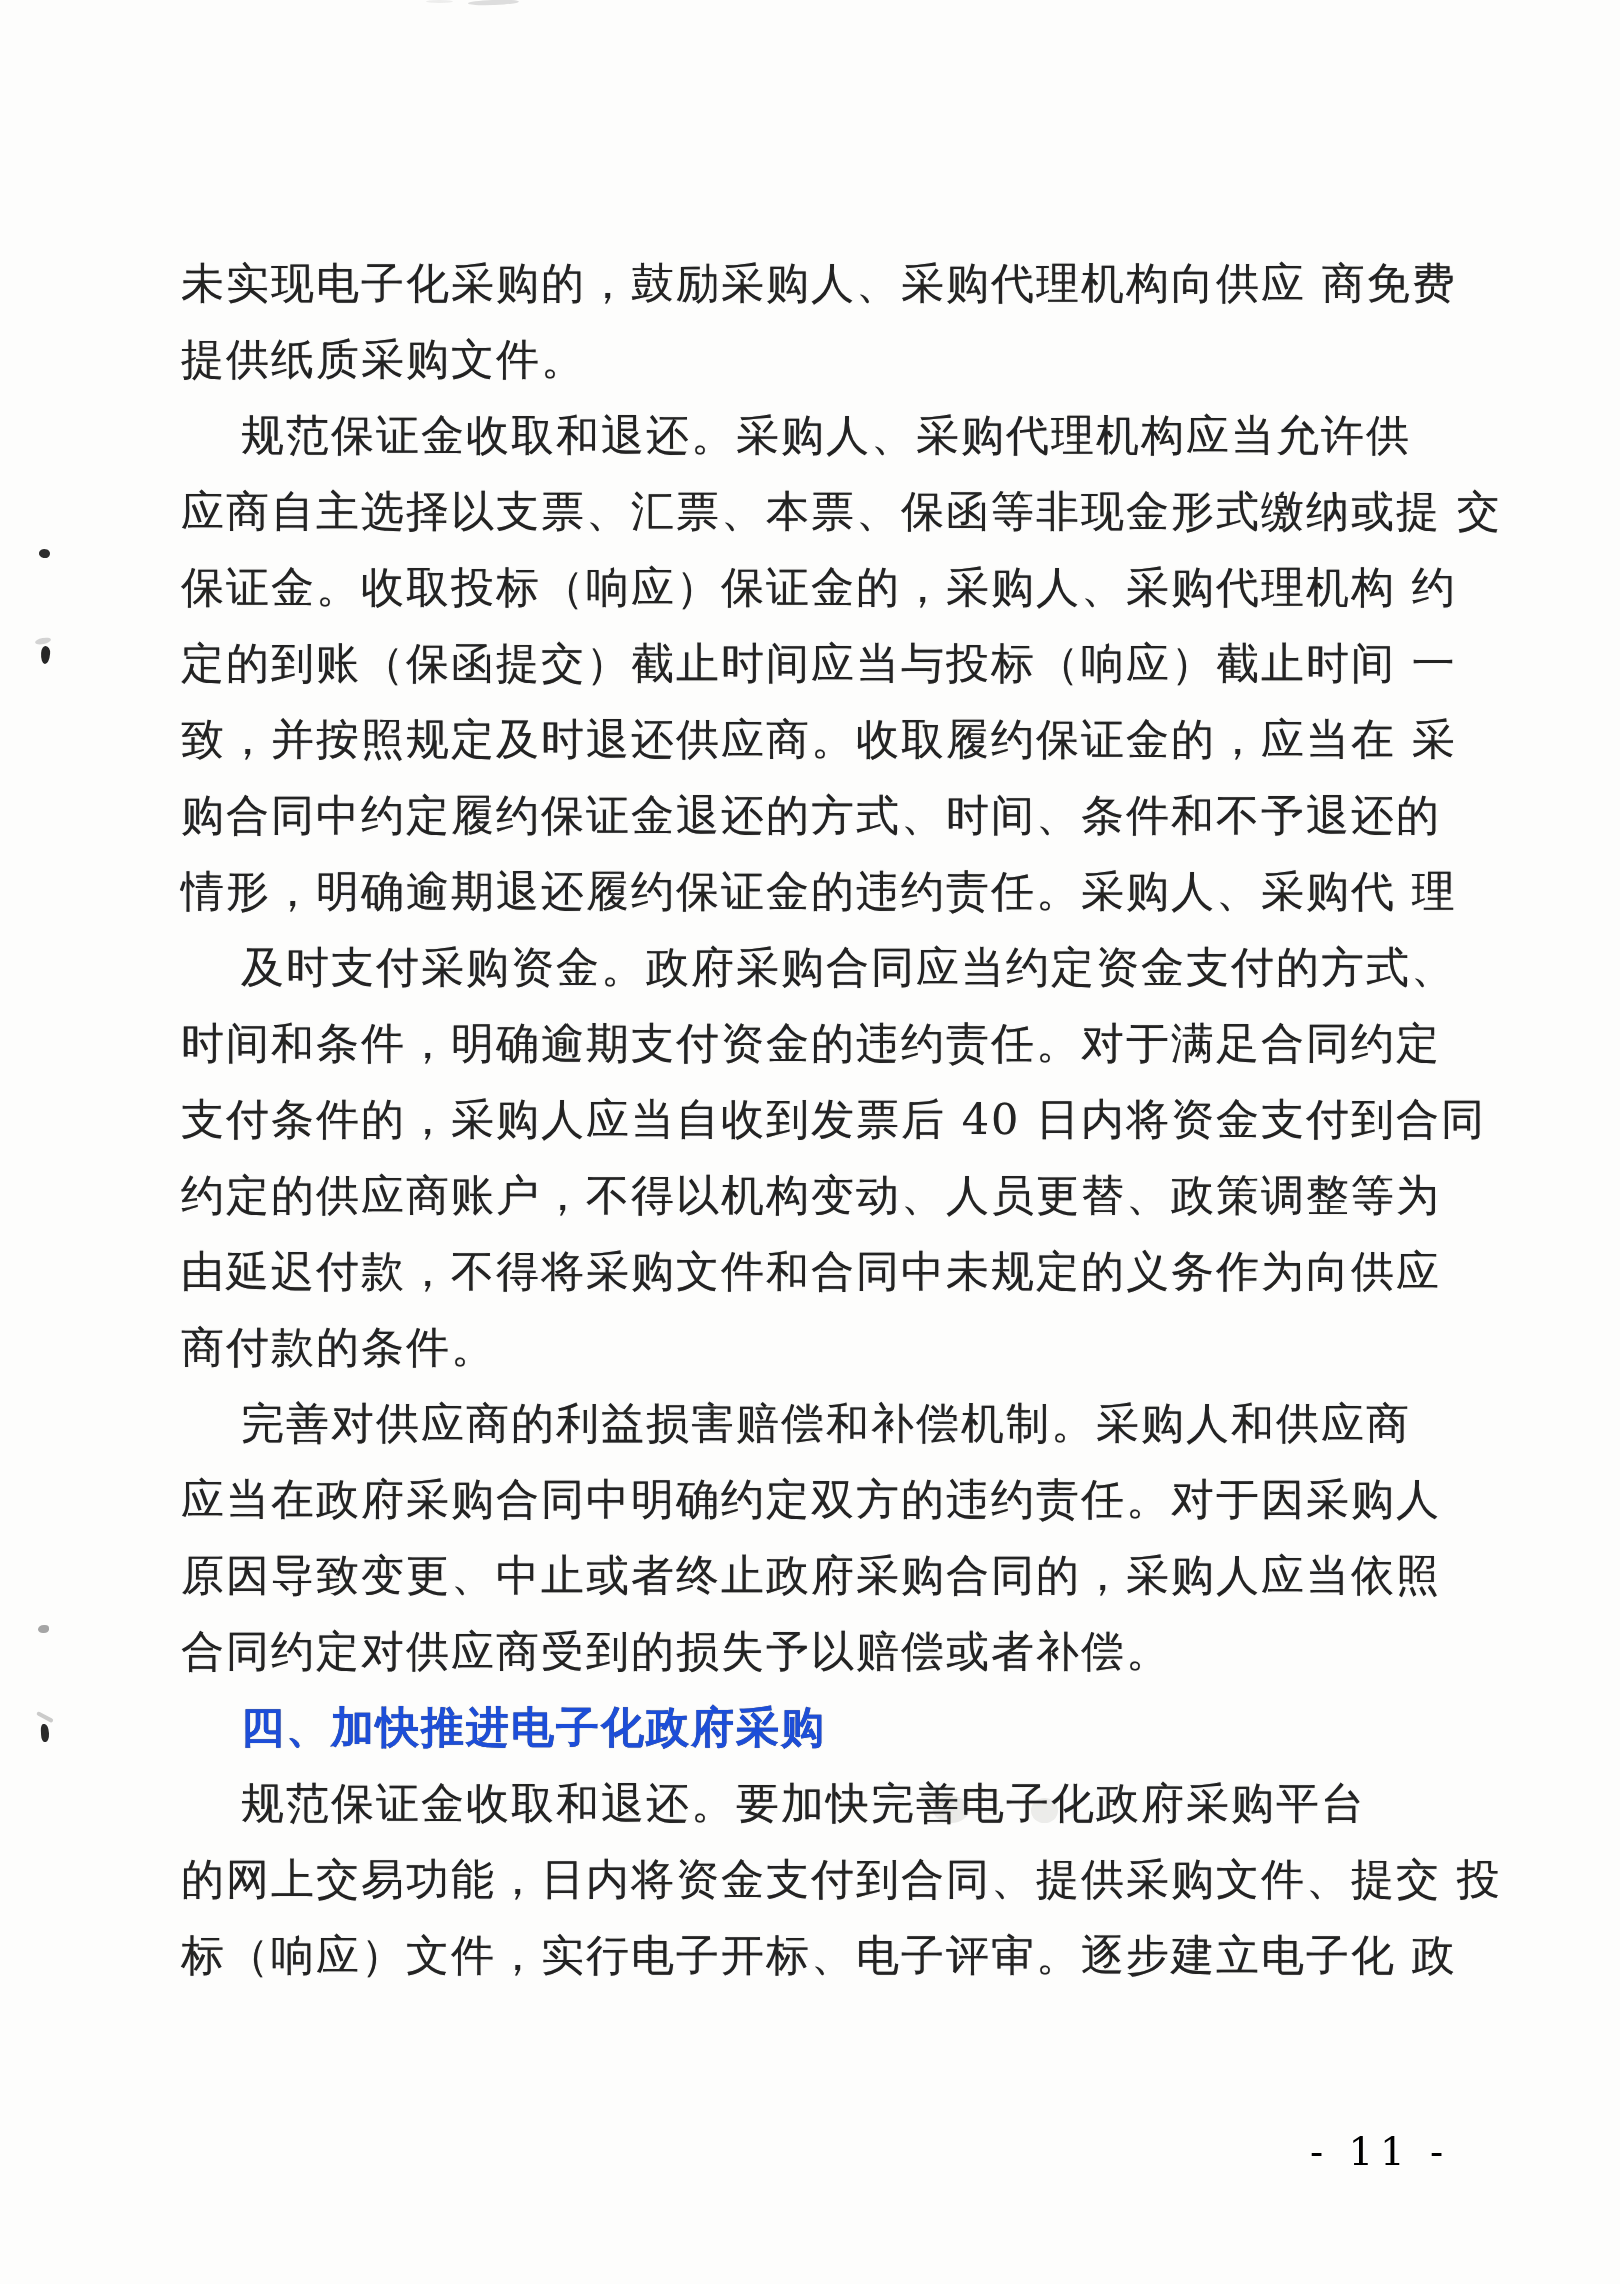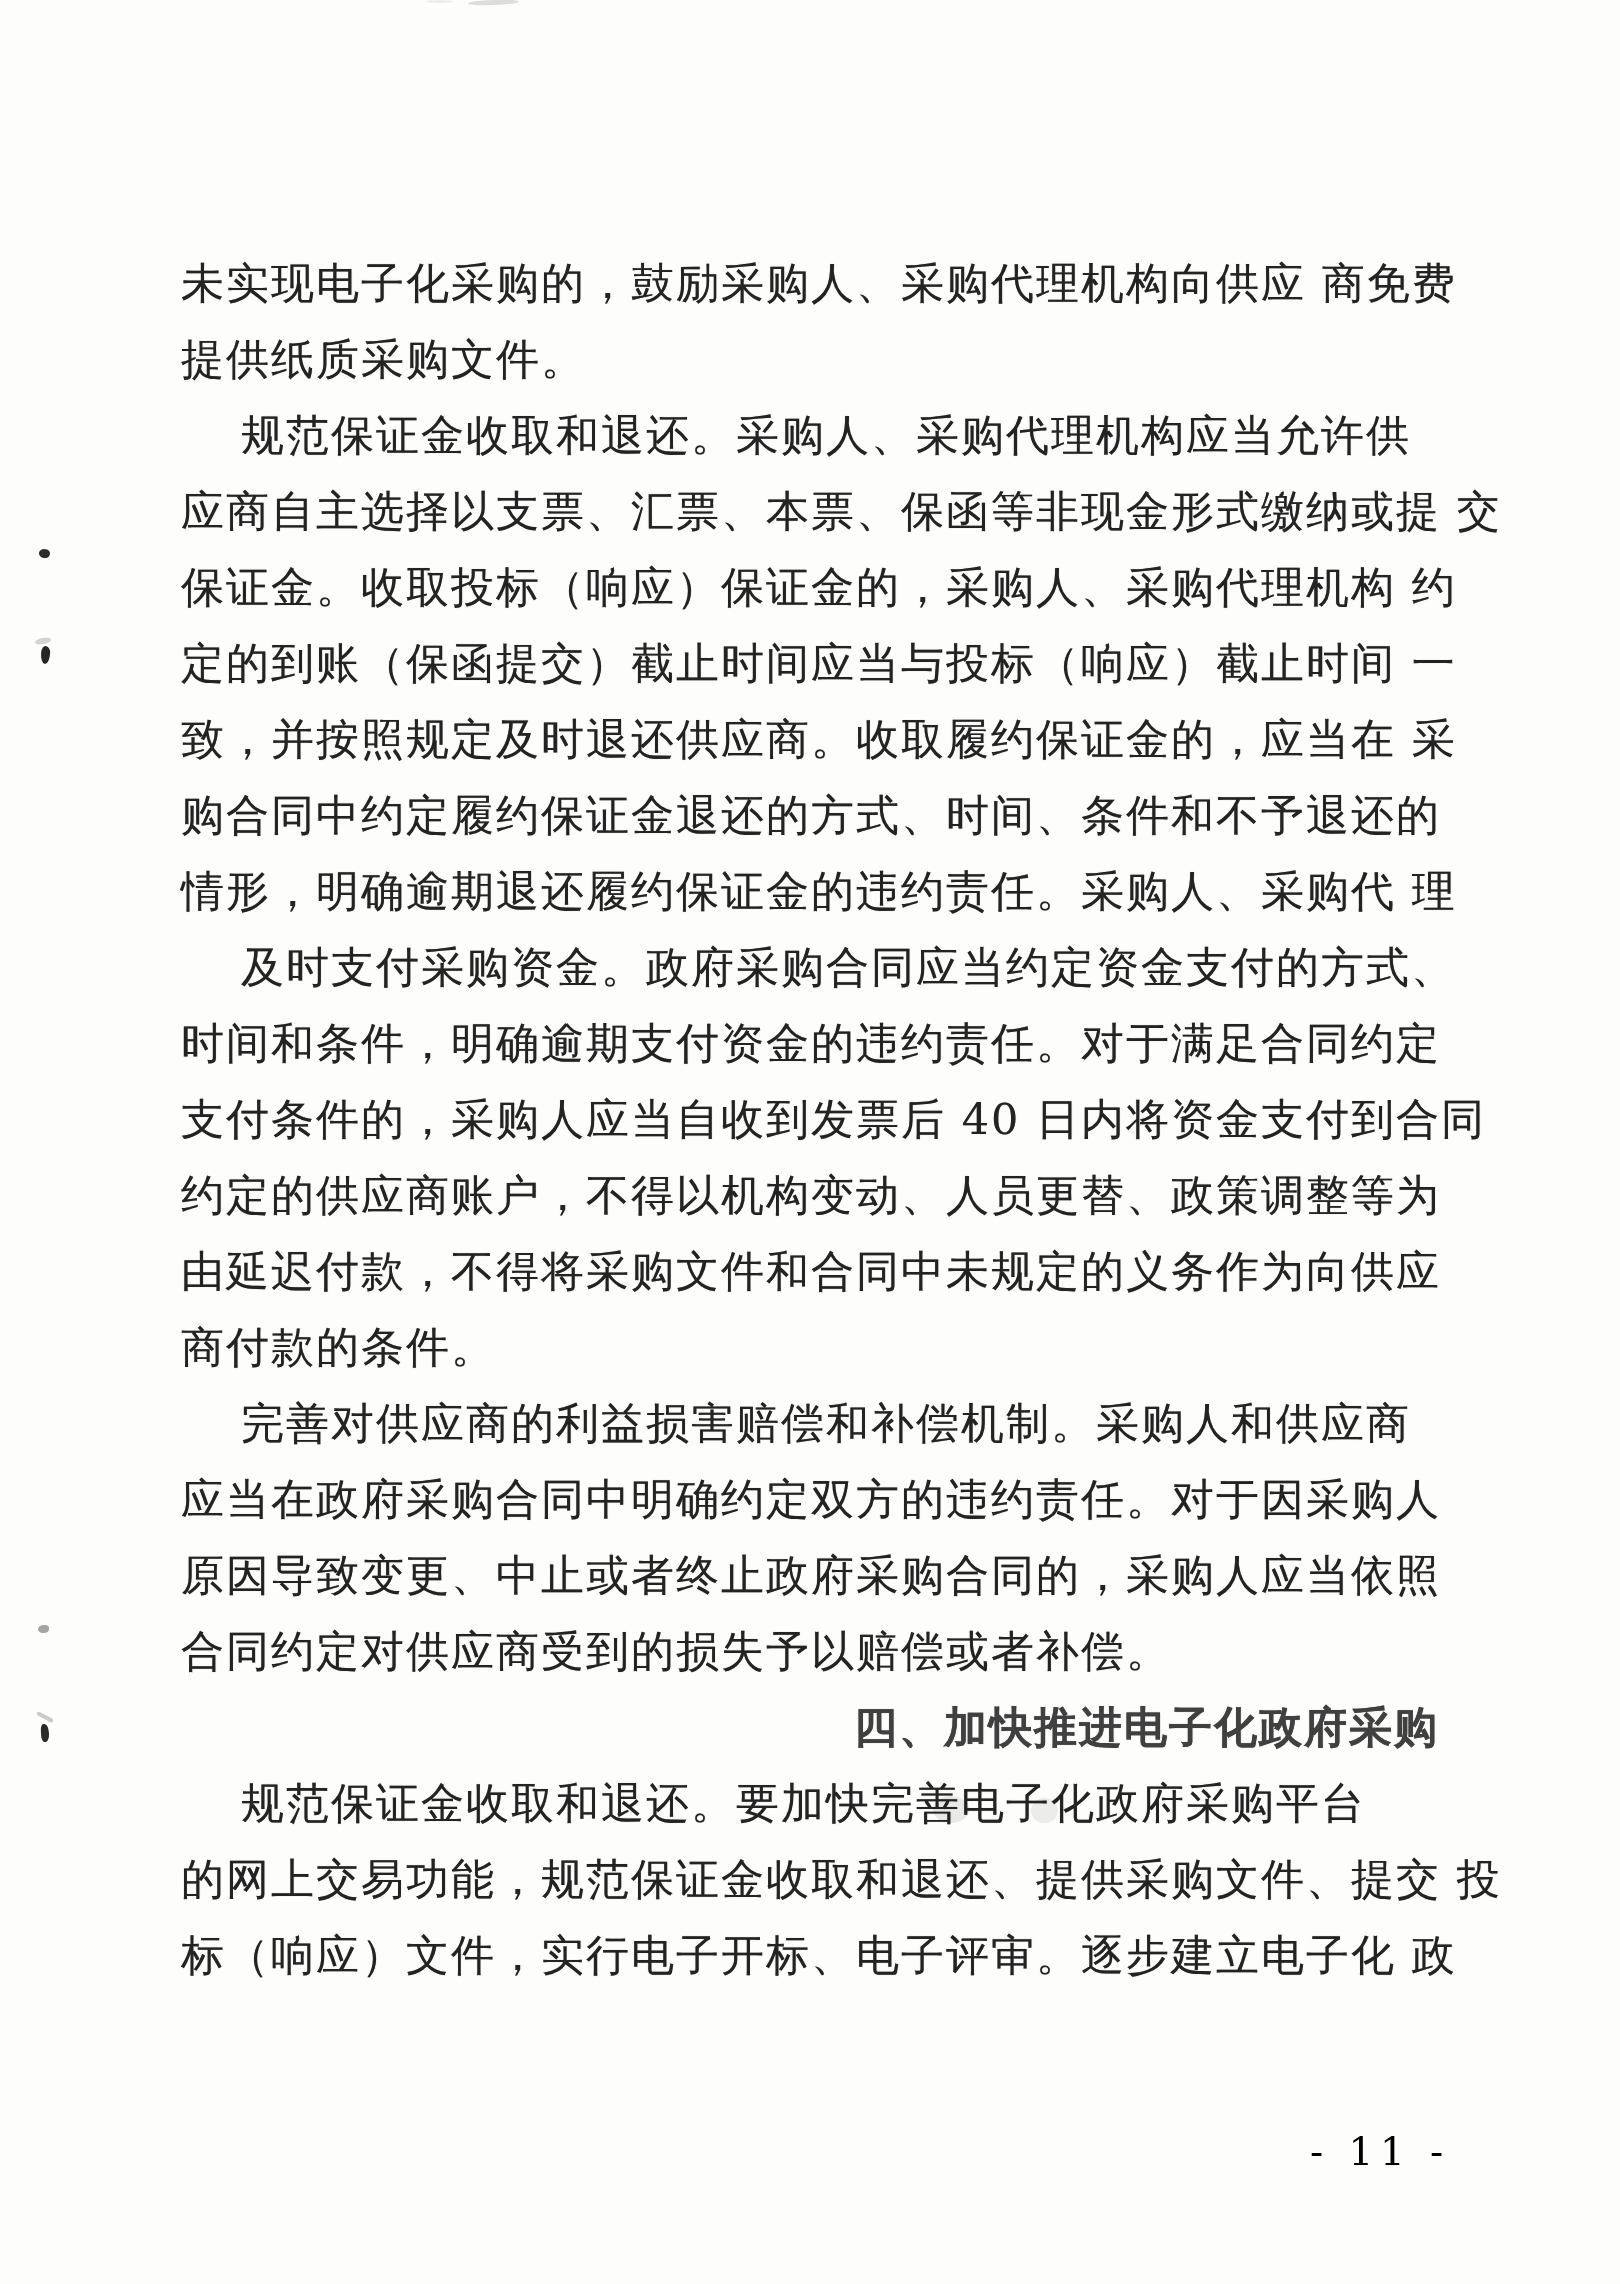--- a/index.html
+++ b/index.html
@@ -31,23 +31,22 @@
     line-height: 76px;
     height: 76px;
     color: #232323;
     letter-spacing: 2px;
     white-space: nowrap;
     text-shadow: 0 0 0.7px rgba(35,35,35,0.55);
   }
   .line.indent { padding-left: 60px; }
   .line.bold {
     font-weight: bold;
-    color: #404040;
+    color: #1d4ed8;
     text-shadow: 0 0 0.7px rgba(0,0,0,0.75);
-    text-align: right;
   }
   
   .page-number {
     position: absolute;
     left: 1310px;
     top: 2129px;
     font-size: 39px;
     letter-spacing: 6.5px;
     color: #000000;
   }
@@ -134,20 +133,20 @@
       <div class="line">支付条件的，采购人应当自收到发票后 40 日内将资金支付到合同</div>
       <div class="line">约定的供应商账户，不得以机构变动、人员更替、政策调整等为</div>
       <div class="line">由延迟付款，不得将采购文件和合同中未规定的义务作为向供应</div>
       <div class="line">商付款的条件。</div>
       <div class="line indent">完善对供应商的利益损害赔偿和补偿机制。采购人和供应商</div>
       <div class="line">应当在政府采购合同中明确约定双方的违约责任。对于因采购人</div>
       <div class="line">原因导致变更、中止或者终止政府采购合同的，采购人应当依照</div>
       <div class="line">合同约定对供应商受到的损失予以赔偿或者补偿。</div>
       <div class="line indent bold">四、加快推进电子化政府采购</div>
       <div class="line indent">规范保证金收取和退还。要加快完善电子化政府采购平台</div>
-      <div class="line">的网上交易功能，规范保证金收取和退还、提供采购文件、提交 投</div>
+      <div class="line">的网上交易功能，日内将资金支付到合同、提供采购文件、提交 投</div>
       <div class="line">标（响应）文件，实行电子开标、电子评审。逐步建立电子化 政</div>
     </div>
 
   <div class="page-number">- 11 -</div>
 
 </div>
 
 
 </body></html>

